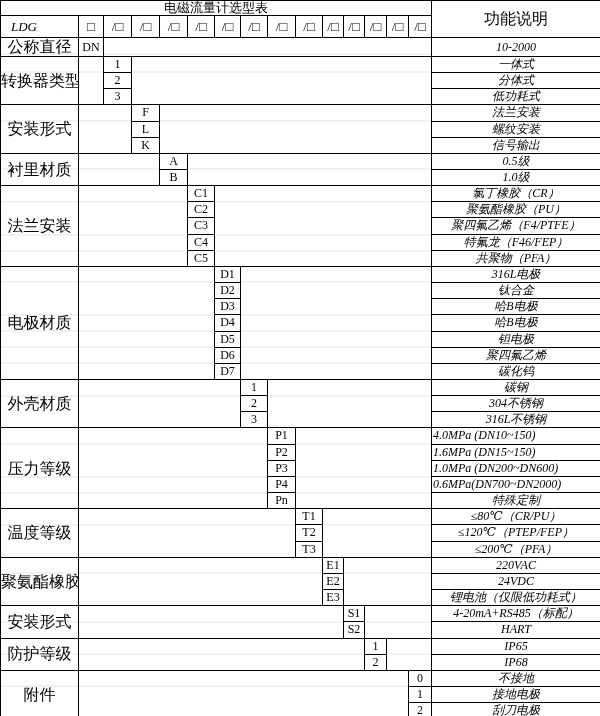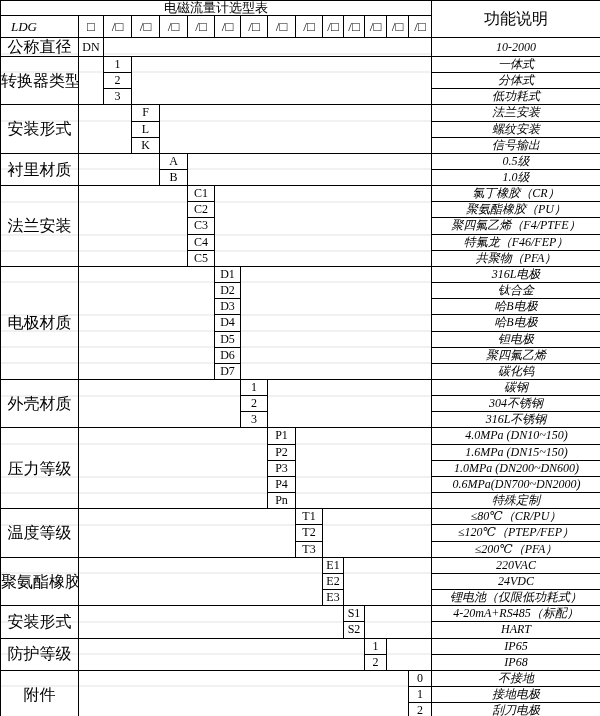--- a/index.html
+++ b/index.html
@@ -23,21 +23,21 @@
   tr.r-title{height:15px;}
   tr.r-model{height:22px;}
   tr.r-body{height:16.17px;}
   td.title{font-size:13px;border-bottom:1px solid var(--border);}
   td.fn-head{font-size:16px;border-left:1px solid var(--border);}
   td.lbl{border-right:1px solid var(--border);font-size:16px;}
   td.ldg{text-align:left;padding-left:10px;font-size:13px;font-style:italic;}
   td.box{border:1px solid var(--border);font-size:13px;}
   td.code{border:1px solid var(--border);font-size:12px;margin-top:24px;}
   td.desc{border:1px solid var(--border);font-size:12px;font-style:italic;}
-  td.desc.left{text-align:center;padding-left:1px;}
+  td.desc.left{text-align:left;padding-left:1px;}
   td.grid{
     background:repeating-linear-gradient(
       to bottom,
       var(--background) 0px, var(--background) 15.37px,
       var(--grid) 15.37px, var(--grid) 16.17px
     );
   }
   tr.block-start td{border-top:1px solid var(--border);}
 </style>
 </head>

